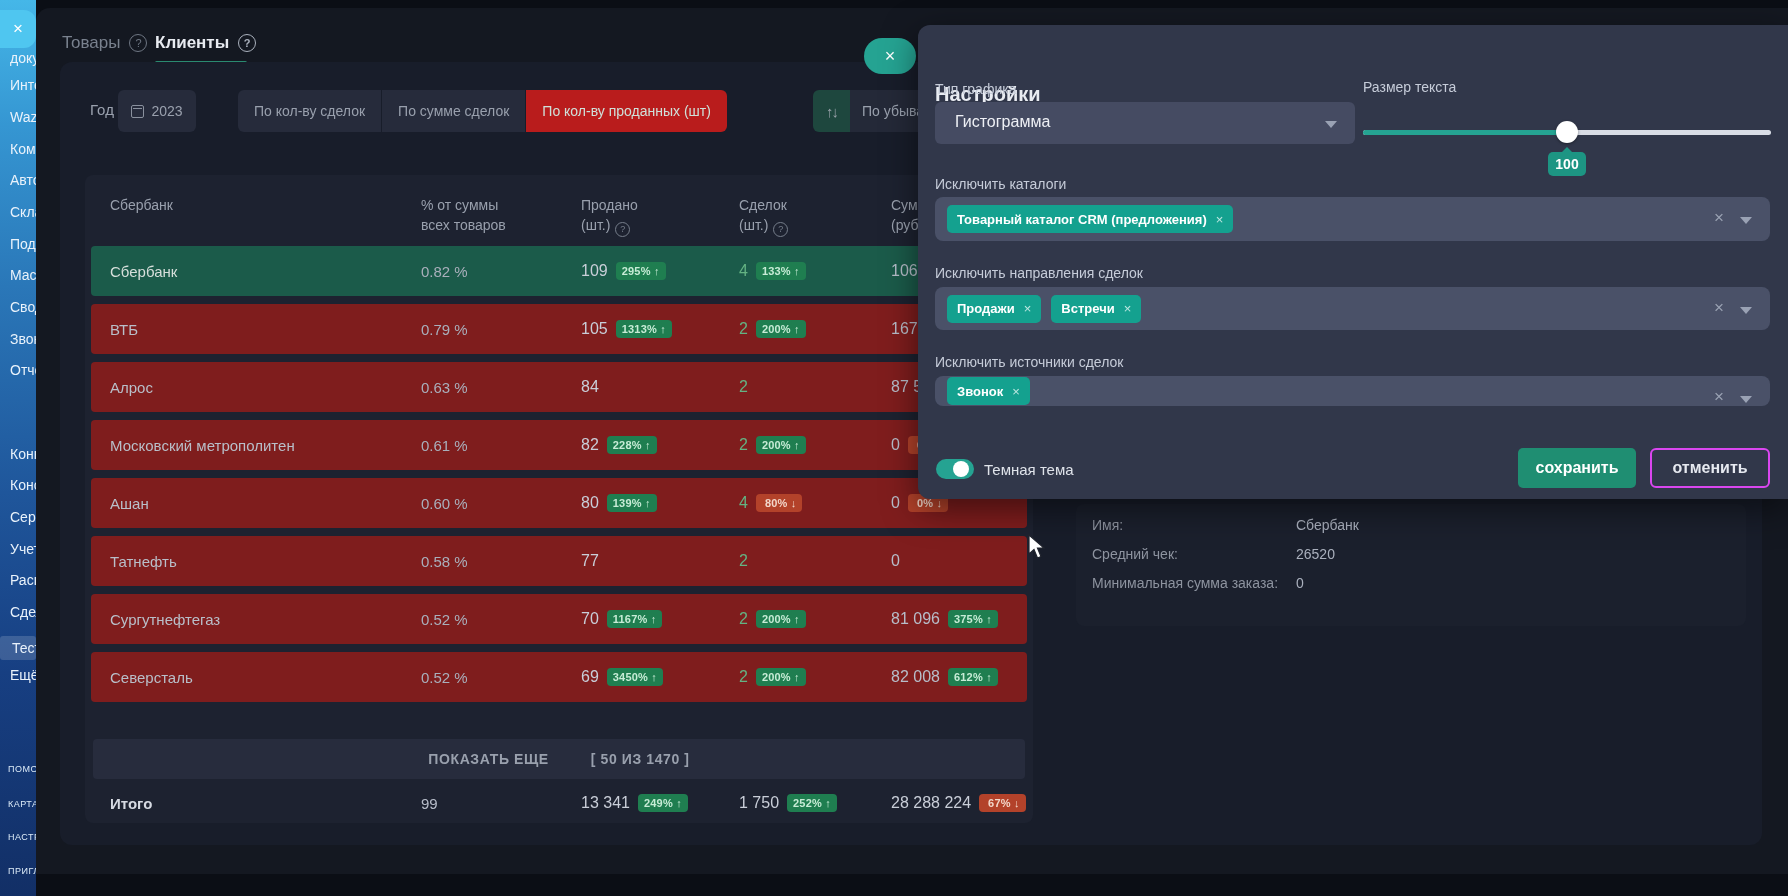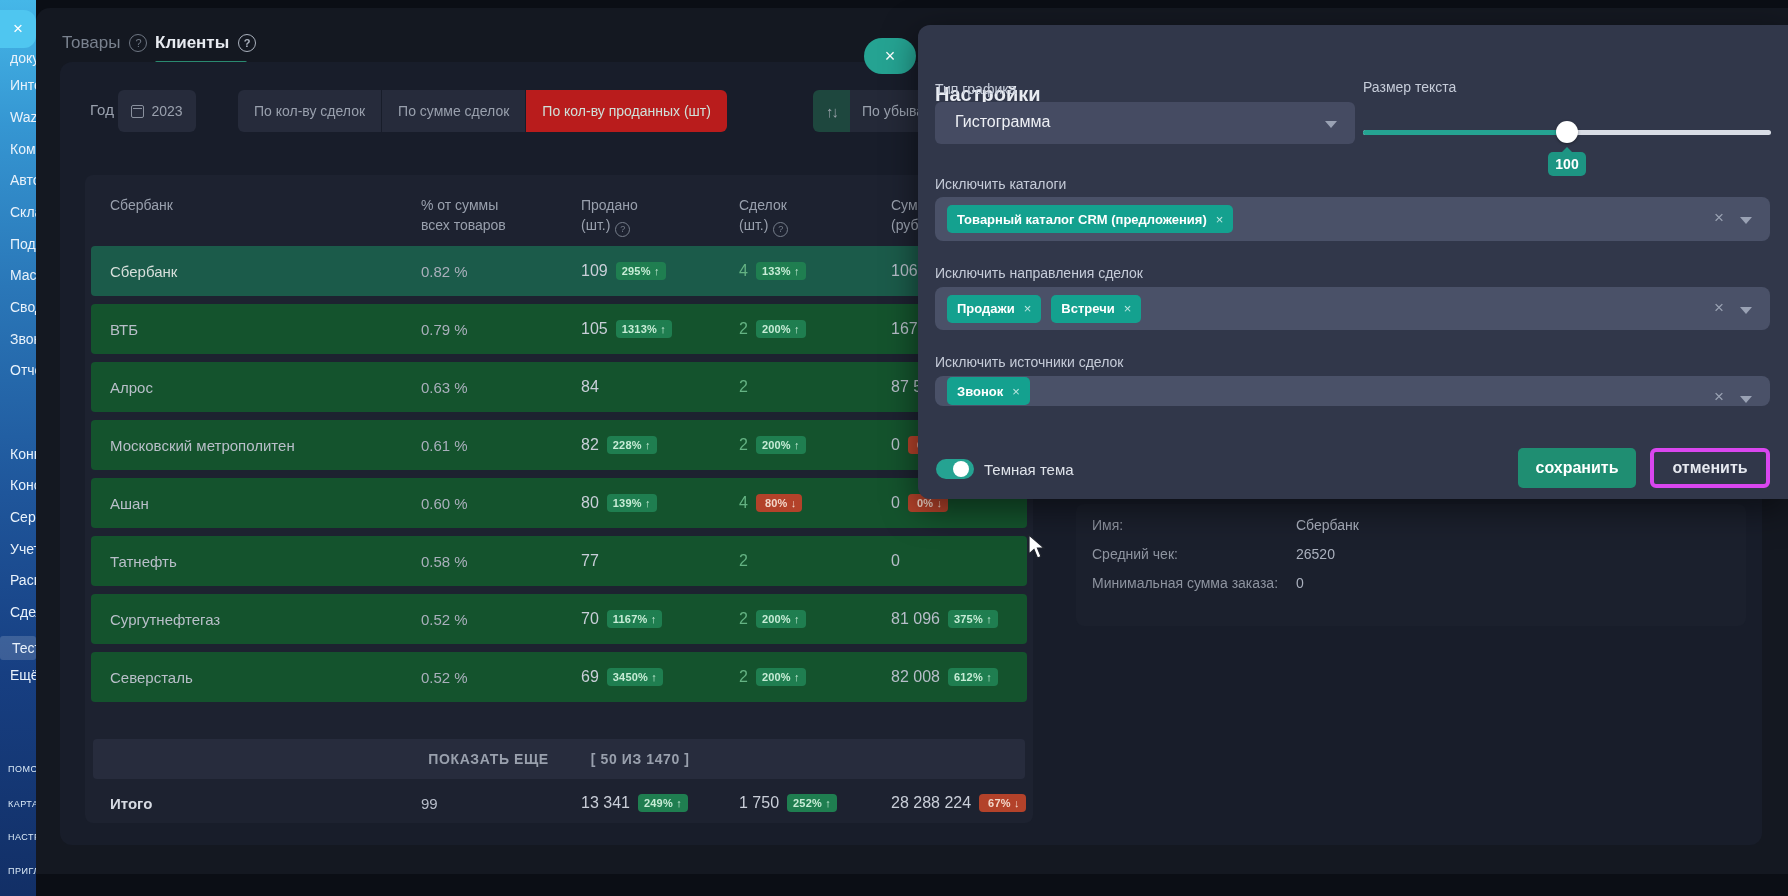--- a/index.html
+++ b/index.html
@@ -40,21 +40,21 @@
   .seg.active { background:#b91c1c; color:#cfe0d9; border-right:none; }
   .sortbox { position:absolute; left:753px; top:28px; height:42px; display:flex; }
   .sort-ic { width:37px; height:42px; background:#1e473e; border-radius:6px 0 0 6px; display:flex; align-items:center; justify-content:center; color:#97a0a8; font-size:15px; letter-spacing:-2px; }
   .sort-tx { width:130px; height:42px; background:#242938; border-radius:0 6px 6px 0; display:flex; align-items:center; padding-left:12px; color:#99a0ad; font-size:14px; white-space:nowrap; overflow:hidden; }
 
   
   .table { position:absolute; left:25px; top:113px; width:948px; height:648px; background:#1d2230; border-radius:8px; }
   .th { position:absolute; color:#99a0ad; font-size:14px; line-height:20px; }
   .th .qm { width:15px; height:15px; border:1.3px solid #767e8b; border-radius:50%; color:#767e8b; font-size:9px; display:inline-flex; align-items:center; justify-content:center; vertical-align:-2px; margin-left:5px; }
   .rows { position:absolute; top:71px; left:6px; right:6px; }
-  .row { position:relative; height:50px; margin-bottom:8px; background:#14532d; border-radius:4px; cursor:pointer; }
+  .row { position:relative; height:50px; margin-bottom:8px; background:#7f1d1d; border-radius:4px; cursor:pointer; }
   .row.selected { background:#1b5b4a; }
   .cell { position:absolute; top:50%; transform:translateY(-50%); display:flex; align-items:center; gap:8px; white-space:nowrap; }
   .c-name { left:19px; color:#b9bfc9; font-size:15px; }
   .row.selected .c-name { color:#d7dfdb; }
   .c-pct  { left:330px; color:#a9afbb; font-size:15px; }
   .c-sold { left:490px; color:#c9ced8; font-size:16px; }
   .c-deal { left:648px; color:#64b383; font-size:16px; }
   .c-sum  { left:800px; color:#b7bdc9; font-size:16px; }
   .badge { font-size:11px; font-weight:bold; padding:3px 6px; border-radius:4px; letter-spacing:.2px; }
   .badge.green { background:#1f7e50; color:#c7ecd6; }
@@ -96,21 +96,21 @@
   .tag { background:#14a18f; border-radius:5px; height:28px; display:flex; align-items:center; gap:9px; padding:0 10px;
     color:#fff; font-size:13px; font-weight:bold; white-space:nowrap; }
   .tag .tx { color:#bfe8e2; font-weight:normal; font-size:13px; cursor:pointer; }
   .msel .clear { position:absolute; right:46px; top:12px; color:#9aa2b3; font-size:17px; line-height:17px; cursor:pointer; }
   .msel .caret { right:18px; top:20px; }
   .toggle { position:absolute; left:18px; top:434px; width:38px; height:20px; background:#25a392; border-radius:10px; cursor:pointer; }
   .toggle .knob { position:absolute; left:17px; top:2px; width:16px; height:16px; background:#fff; border-radius:50%; }
   .p-theme { position:absolute; left:66px; top:436px; color:#dfe3ea; font-size:15px; }
   .btn-save { position:absolute; left:600px; top:423px; width:118px; height:40px; background:#1f8e72; border:none; border-radius:5px;
     color:#fff; font-size:16px; font-weight:bold; cursor:pointer; font-family:inherit; }
-  .btn-cancel { position:absolute; left:732px; top:423px; width:120px; height:40px; background:transparent; border:4px solid #d946ef; border-radius:6px;
+  .btn-cancel { position:absolute; left:732px; top:423px; width:120px; height:40px; background:transparent; border:2px solid #d946ef; border-radius:6px;
     color:#e6e9f0; font-size:16px; font-weight:bold; cursor:pointer; font-family:inherit; }
 
   .cursor { position:absolute; left:1028px; top:534px; z-index:60; }
 </style>
 </head>
 <body>
 
 <div id="app">
 
   <div class="sidebar">

